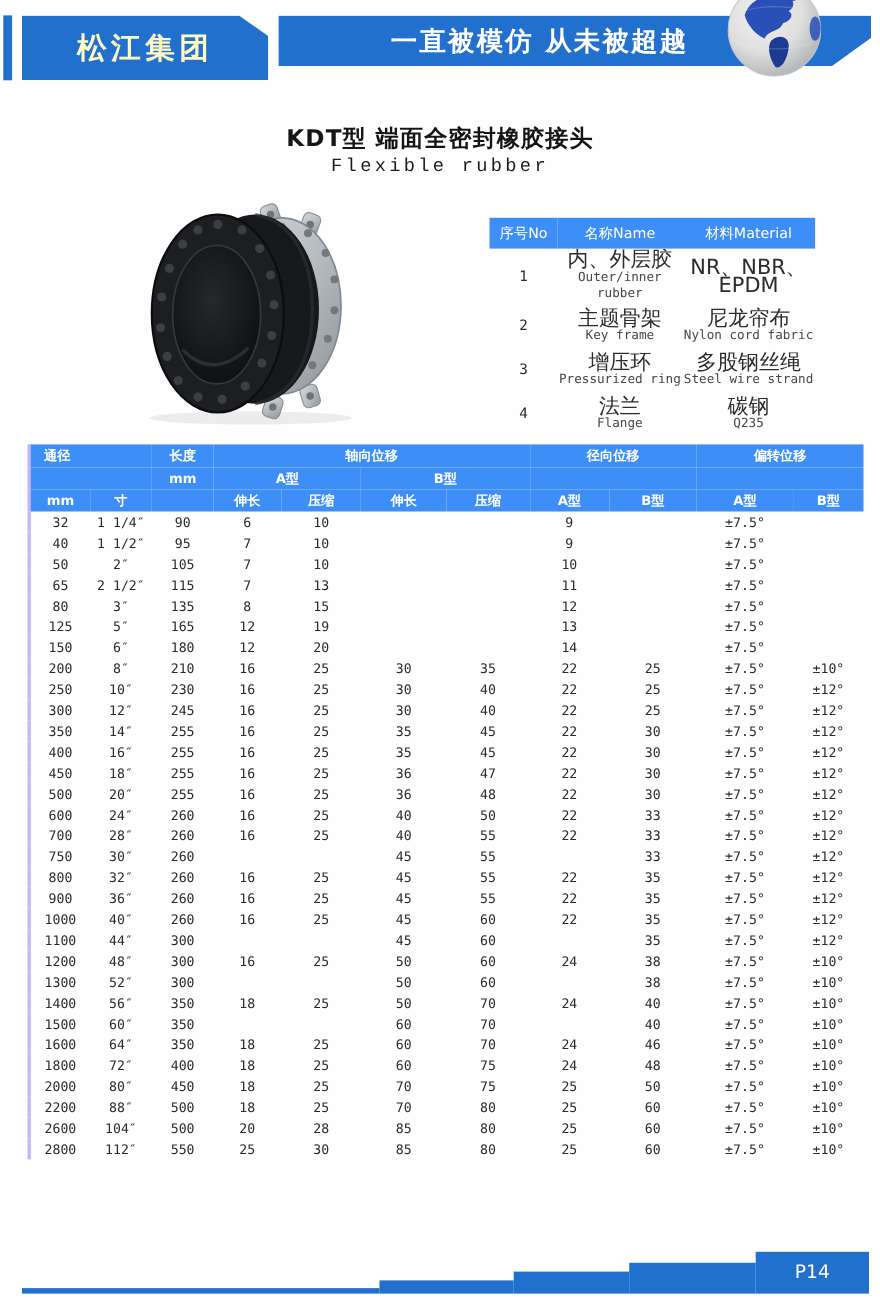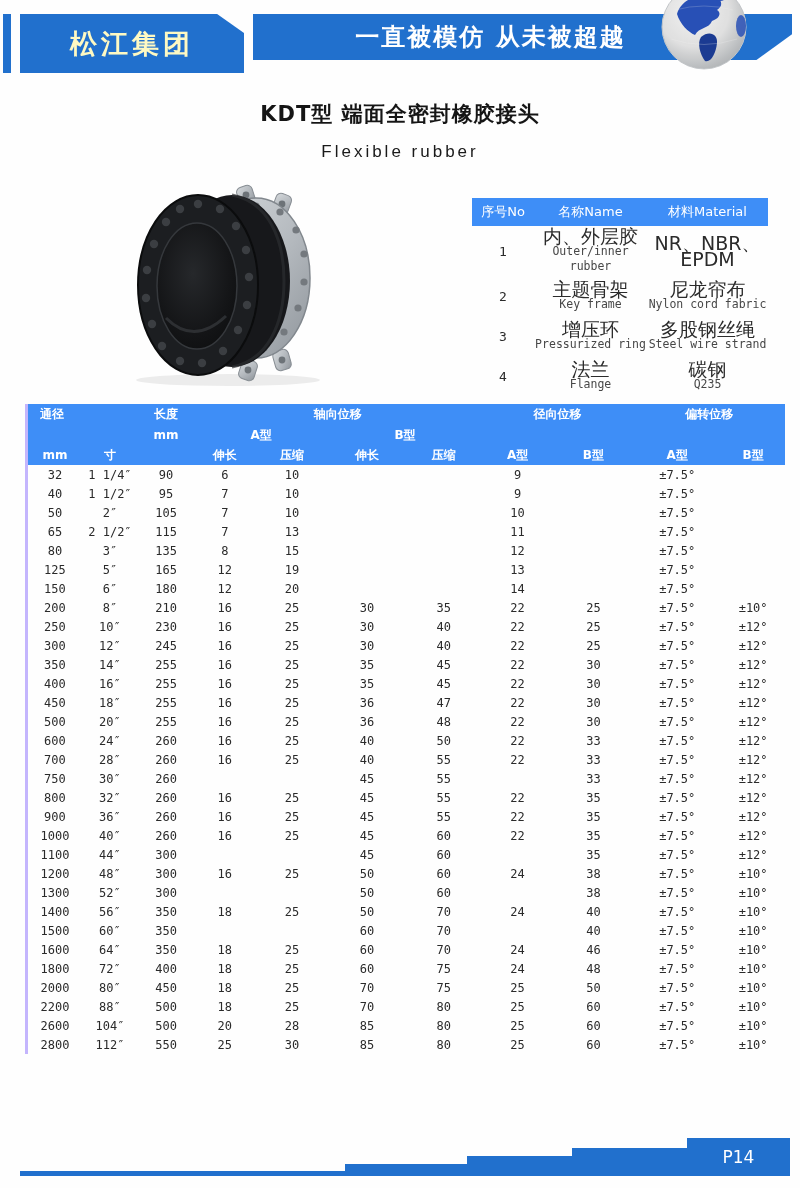--- a/index.html
+++ b/index.html
@@ -23,28 +23,28 @@
     color:#fef9c3;font-size:27px;font-weight:bold;letter-spacing:4px;z-index:1;
   }
   .banner{
     position:absolute;left:253px;top:14px;width:539px;height:46px;background:var(--banner-blue);
     clip-path:polygon(0 0,100% 0,100% 44%,93.4% 100%,0 100%);
     display:flex;align-items:center;justify-content:center;padding-right:64px;
     color:#fff;font-size:24px;font-weight:bold;letter-spacing:2px;z-index:1;
   }
   .globe{position:absolute;left:661px;top:-16px;width:86px;height:86px;z-index:3;}
   
-  .title-cn{position:absolute;top:100px;left:0;width:100%;text-align:center;
+  .title-cn{position:absolute;top:112px;left:0;width:100%;text-align:center;
     font-size:21px;font-weight:bold;color:#151515;letter-spacing:1px;}
   .title-en{position:absolute;top:142px;left:0;width:100%;text-align:center;
-    font-family:Liberation Sans, sans-serif;font-size:17px;letter-spacing:3px;color:#1a1a1a;}
+    font-family:Liberation Mono, monospace;font-size:17px;letter-spacing:3px;color:#1a1a1a;}
   
   .photo{position:absolute;left:128px;top:178px;width:200px;height:210px;}
   
-  .materials{position:absolute;left:472px;top:198px;width:296px;border-collapse:collapse;table-layout:fixed;}
+  .materials{position:absolute;left:445px;top:198px;width:296px;border-collapse:collapse;table-layout:fixed;}
   .materials thead th{
     background:var(--table-blue);color:#fff;font-weight:normal;font-size:13px;
     height:28px;padding:0;text-align:center;
   }
   .materials td{padding:2px 0;height:40px;text-align:center;vertical-align:middle;}
   .materials .m-no{font-family:"DejaVu Sans Mono","Liberation Mono",monospace;font-size:13px;color:#2b2b2b;}
   .materials .cn{font-size:19px;color:#2b2b2b;line-height:16px;}
   .materials .en{font-family:"DejaVu Sans Mono","Liberation Mono",monospace;font-size:11.5px;color:#474747;line-height:15px;}
   
   .spec{position:absolute;left:25px;top:404px;width:760px;border-collapse:collapse;table-layout:fixed;

